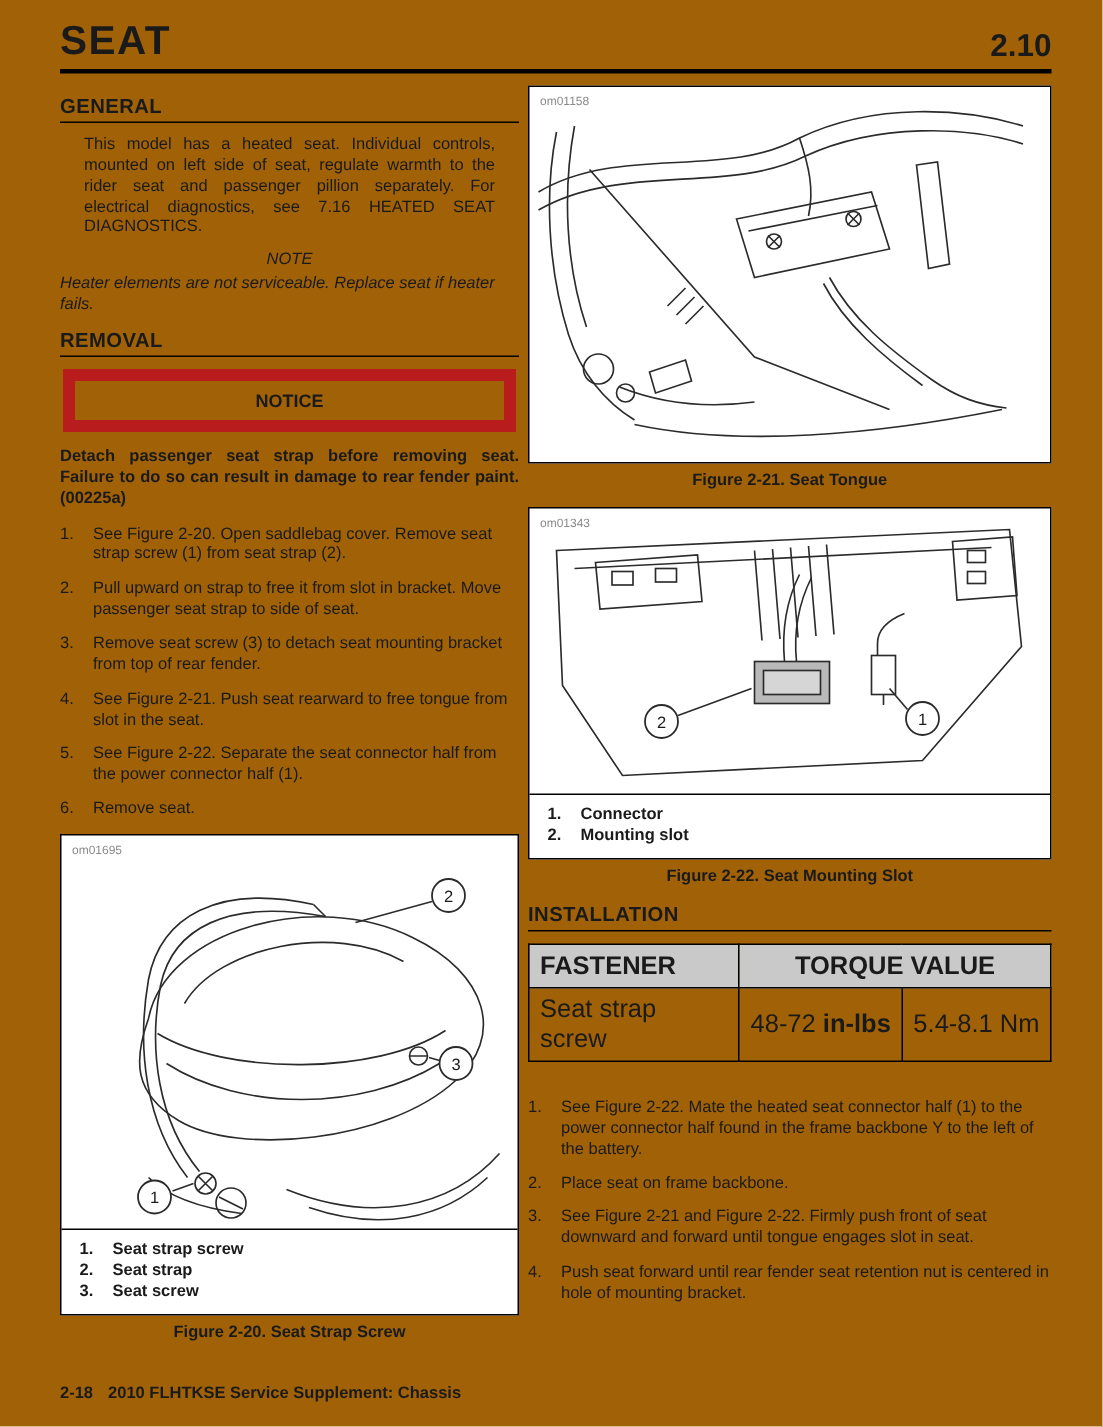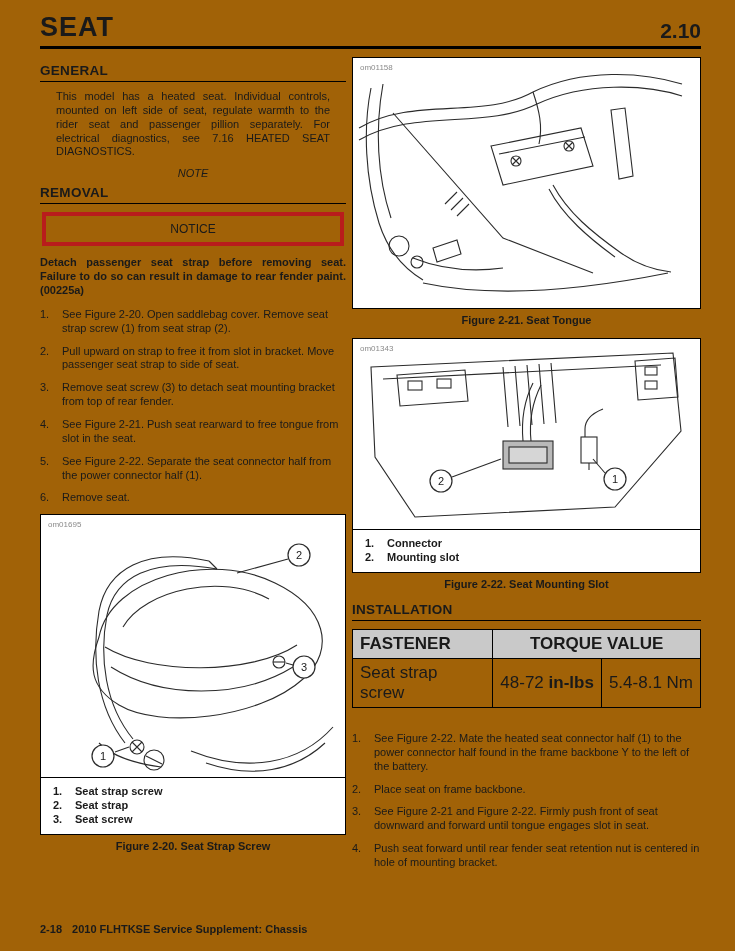--- a/index.html
+++ b/index.html
@@ -19,21 +19,21 @@
   .col-left { width:306px; flex:none; }
   .col-right { flex:1; min-width:0; }
 
   .rule-heading { font-size:13.5px; font-weight:bold; letter-spacing:.3px;
     border-bottom:1px solid #000; padding-bottom:3px; margin:6px 0 8px; }
 
   .body-text { font-size:11px; line-height:1.26; text-align:justify; margin:0 16px 8px; }
   .note-label { text-align:center; font-style:italic; font-size:11px; margin:7px 0 4px; }
   .note-body { font-style:italic; font-size:11px; line-height:1.26; margin:0 0 8px; }
 
-  .notice-box { border:4px solid #b91c1c; text-align:center; font-weight:normal;
+  .notice-box { border:8px solid #b91c1c; text-align:center; font-weight:bold;
     font-size:12px; padding:6px 0; margin:2px 2px 10px; }
   .bold-note { font-weight:bold; font-size:11px; line-height:1.26; text-align:justify; margin:0 0 10px; }
 
   .step { display:flex; font-size:11px; line-height:1.26; margin:0 0 9px; }
   .step-num { flex:none; width:22px; }
   .step-text { flex:1; }
 
   
   .figure { margin:0 0 6px; }
   .fig-box { border:1px solid #000; position:relative; background:#fff; }
@@ -68,20 +68,21 @@
     <div class="section-num">2.10</div>
   </div>
 
   <div class="columns">
 
     <div class="col-left">
 
       <h2 class="rule-heading">GENERAL</h2>
       <p class="body-text">This model has a heated seat. Individual controls, mounted on left side of seat, regulate warmth to the rider seat and passenger pillion separately. For electrical diagnostics, see 7.16 HEATED SEAT DIAGNOSTICS.</p>
       <p class="note-label">NOTE</p>
+      <p class="note-body">Heater elements are not serviceable. Replace seat if heater fails.</p>
 
       <h2 class="rule-heading">REMOVAL</h2>
 
       <div class="notice-box">NOTICE</div>
       <p class="bold-note">Detach passenger seat strap before removing seat. Failure to do so can result in damage to rear fender paint. (00225a)</p>
 
       <div>
         <div class="step">
           <span class="step-num">1.</span>
           <span class="step-text">See Figure 2-20. Open saddlebag cover. Remove seat strap screw (1) from seat strap (2).</span>

